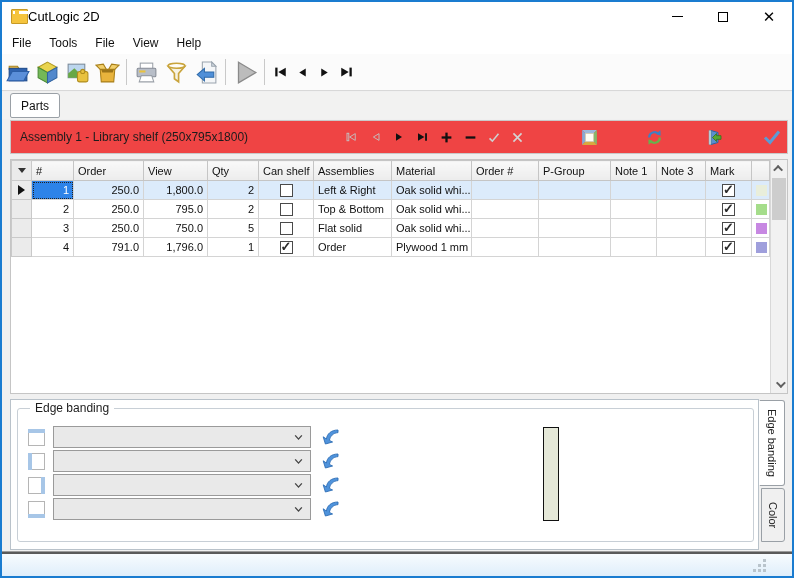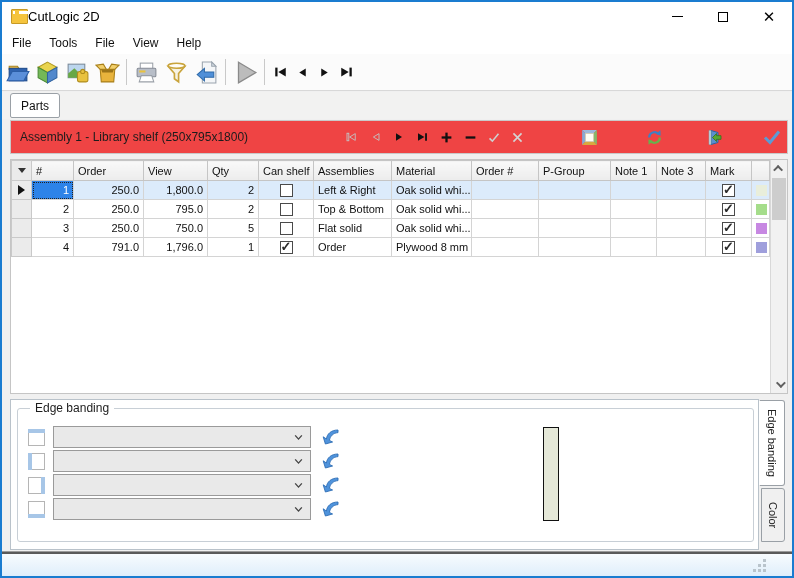--- a/index.html
+++ b/index.html
@@ -418,21 +418,21 @@
             </td>
       </tr>
       <tr>
         <td class="gut"></td>
         <td class="num">4</td>
         <td class="num">791.0</td>
         <td class="num">1,796.0</td>
         <td class="num">1</td>
         <td class="cbcell"><span class="cb checked"></span></td>
         <td>Order</td>
-        <td>Plywood 8 mm</td>
+        <td>Plywood 1 mm</td>
         <td></td>
         <td></td>
         <td></td>
         <td></td>
         <td class="cbcell"><span class="cb checked"></span></td>
         <td class="cbcell">
               <div class="swatch" style="background-color: rgb(159, 159, 220);"></div>
             </td>
       </tr>
     </tbody>

